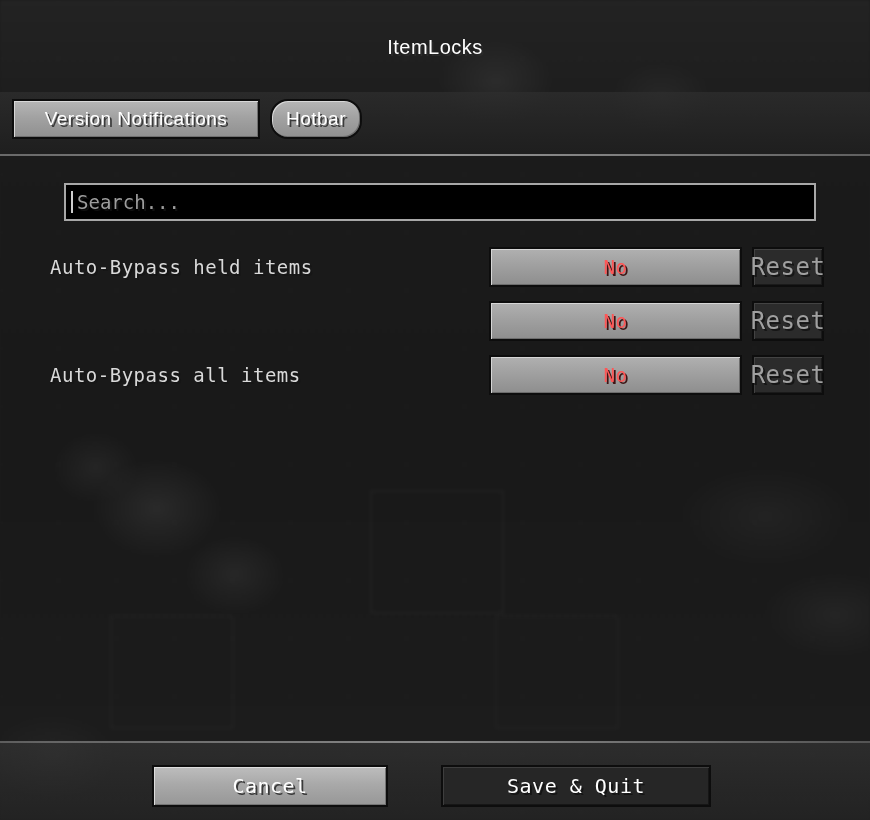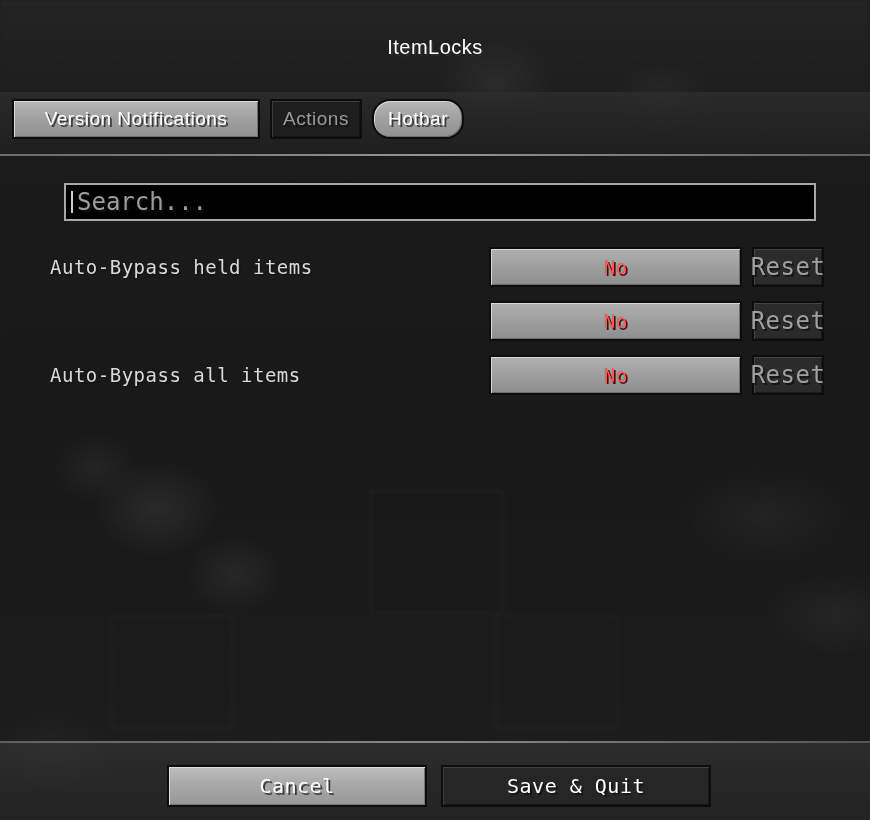--- a/index.html
+++ b/index.html
@@ -155,21 +155,21 @@
   }
   #search-cursor {
     width: 2px; height: 22px;
     background: #cfcfcf;
     margin-left: 5px;
     flex: 0 0 auto;
   }
   #search-placeholder {
     margin-left: 4px;
     color: #9d9d9d;
-    font-size: 24px;
+    font-size: 19px;
     text-shadow: 2px 2px 0 #101010;
   }
 
   
   .opt-row {
     position: absolute;
     left: 0;
     width: 870px;
     height: 40px;
     display: flex;
@@ -248,22 +248,22 @@
     box-sizing: border-box;
     border: 2px solid #0d0d0d;
     display: flex;
     align-items: center;
     justify-content: center;
     font-size: 20px;
     letter-spacing: .5px;
     cursor: pointer;
   }
   #btn-cancel {
-    left: 167px;
-    width: 260px;
+    left: 152px;
+    width: 236px;
     background: linear-gradient(180deg, #bdbdbd 0%, #a9a9a9 45%, #979797 100%);
     box-shadow: inset 1px 1px 0 #dedede, inset -1px -1px 0 #747474;
     color: #ffffff;
     text-shadow: 2px 2px 0 #3b3b3b;
   }
   #btn-save-quit {
     left: 441px;
     width: 270px;
     background: #262626;
     box-shadow: inset 1px 1px 0 #3e3e3e, inset -1px -1px 0 #161616;
@@ -284,23 +284,20 @@
   <div id="bg-outline-c"></div>
 
   <div id="title" class="mc-text">ItemLocks</div>
 
   <div id="header-panel"></div>
 
   <div id="tab-row">
     <div id="tab-version" class="tab light mc-text">
       <span>Version Notifications</span>
     </div>
-    <div id="tab-actions" class="tab dark mc-text">
-      <span>Actions</span>
-    </div>
     <div id="tab-hotbar" class="tab light mc-text">
       <span>Hotbar</span>
     </div>
   </div>
 
   <div id="header-divider"></div>
 
   <div id="search-box">
     <div id="search-cursor"></div>
     <div id="search-placeholder">Search...</div>

